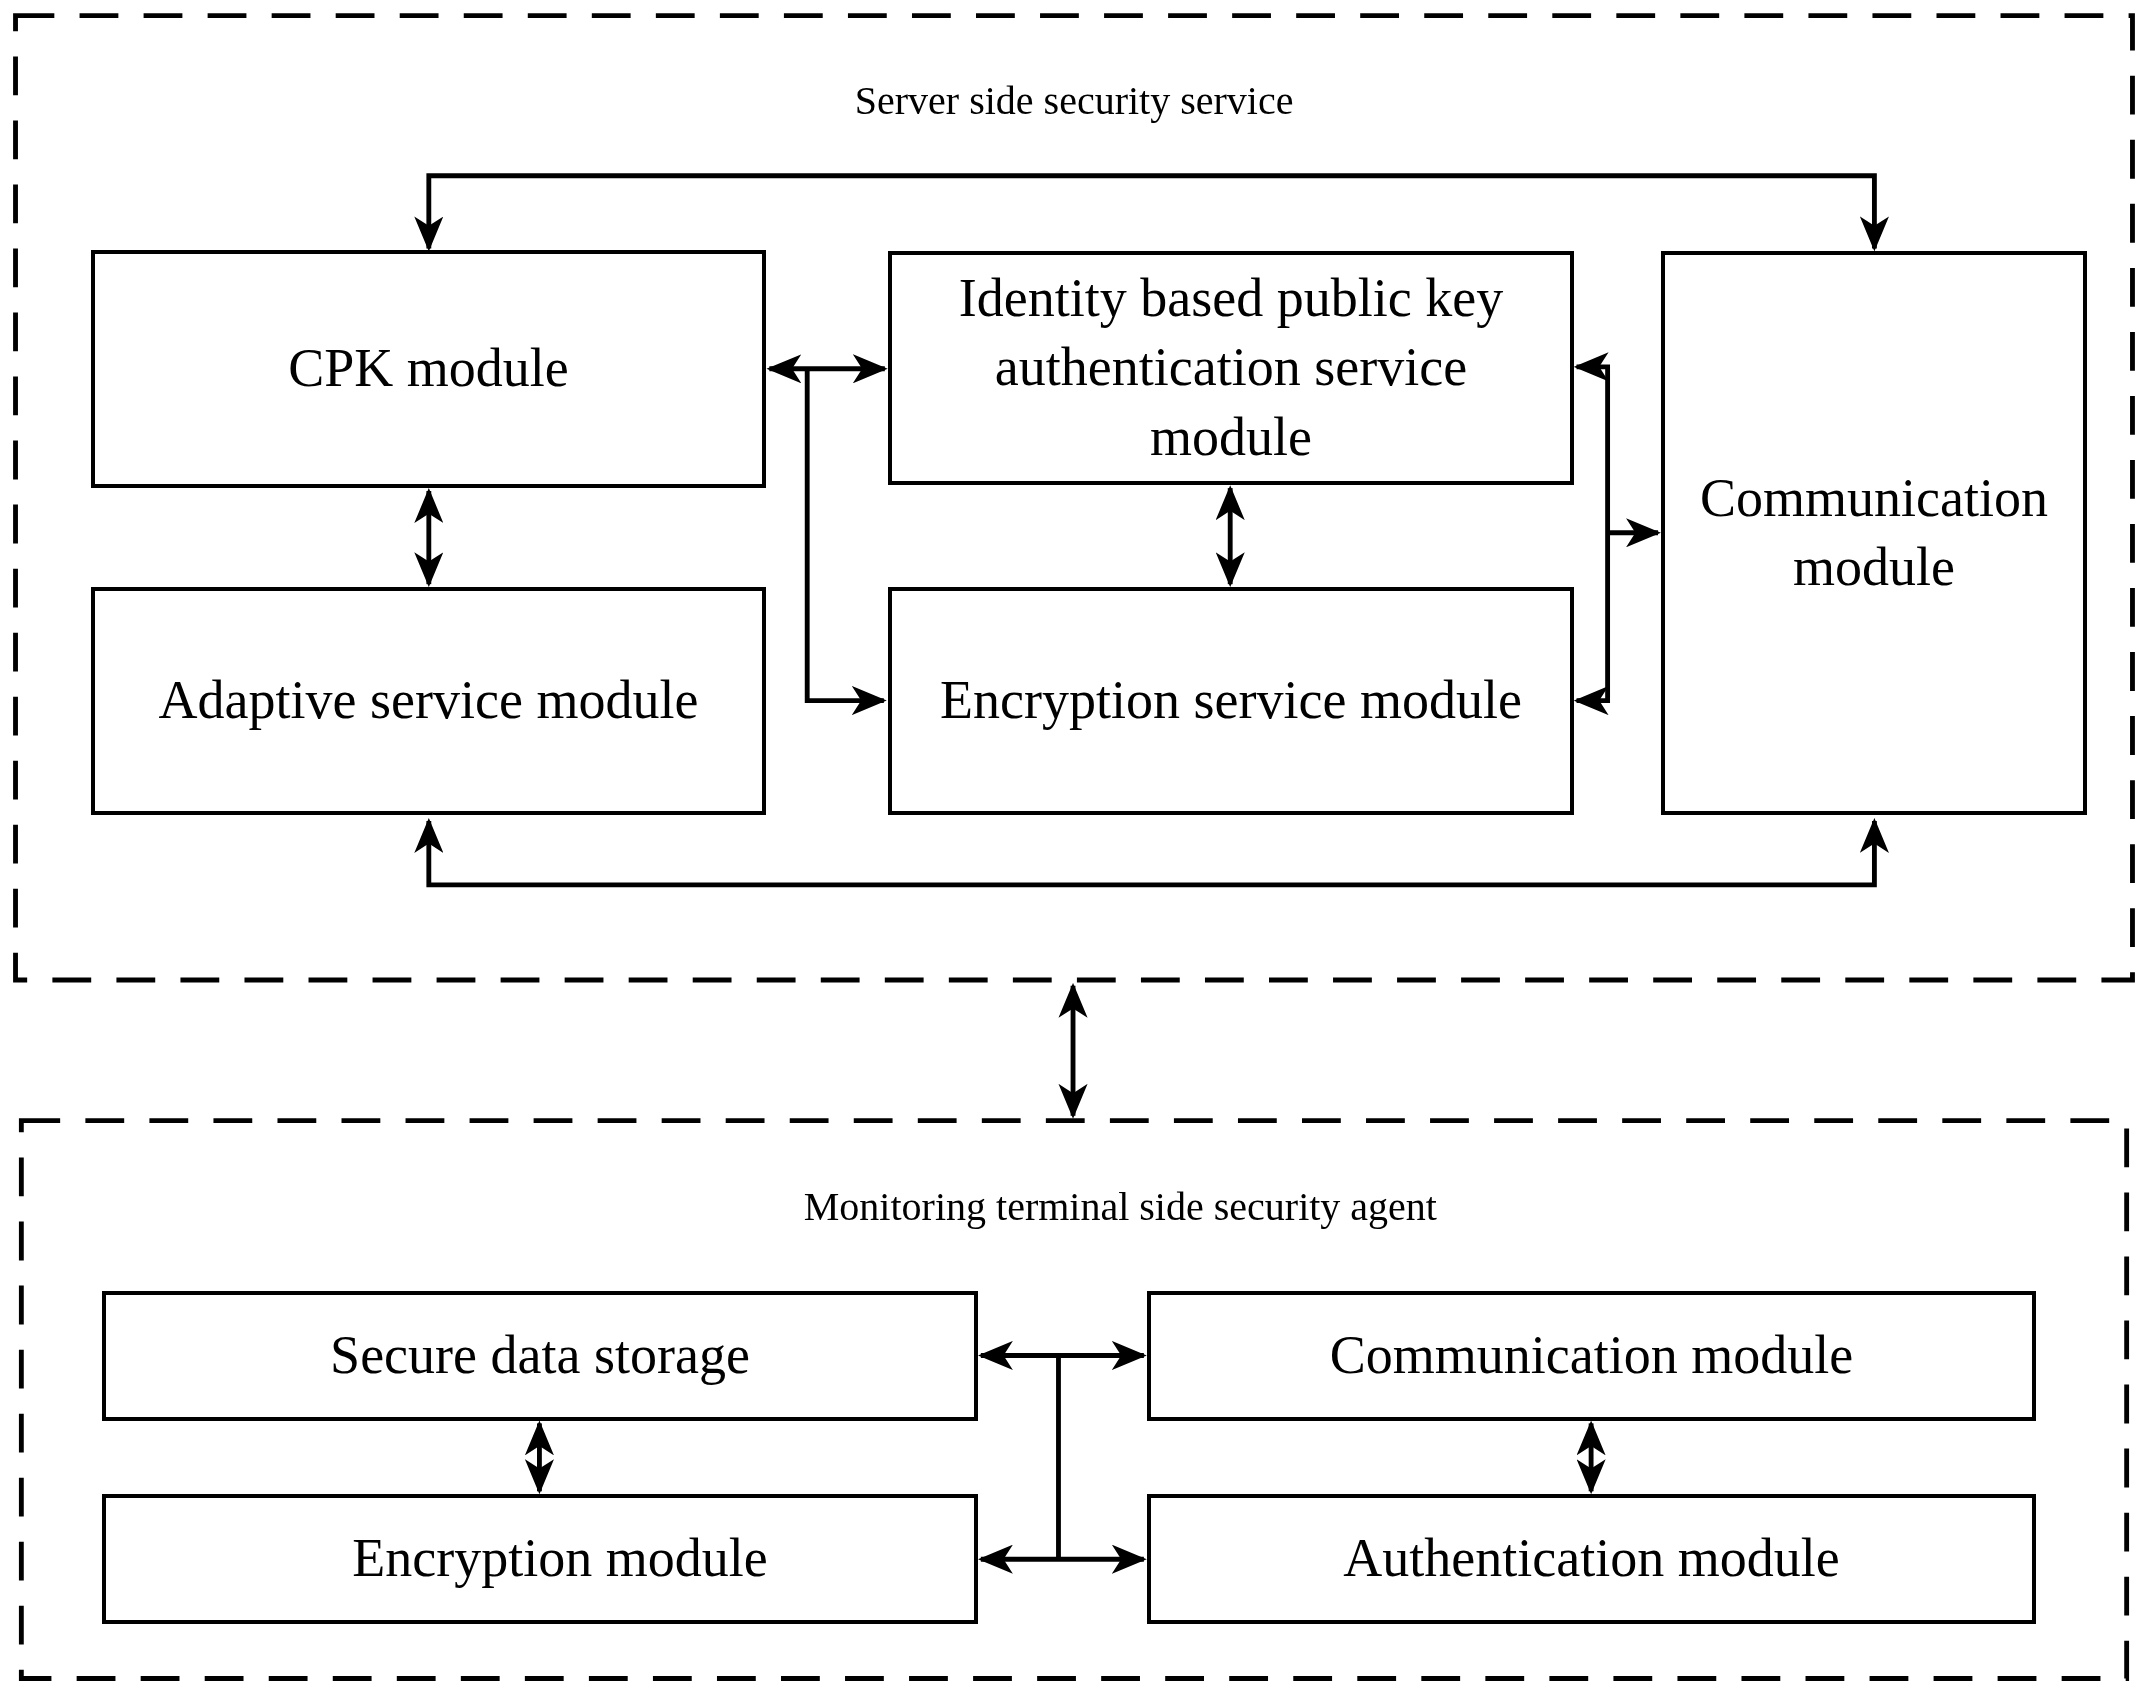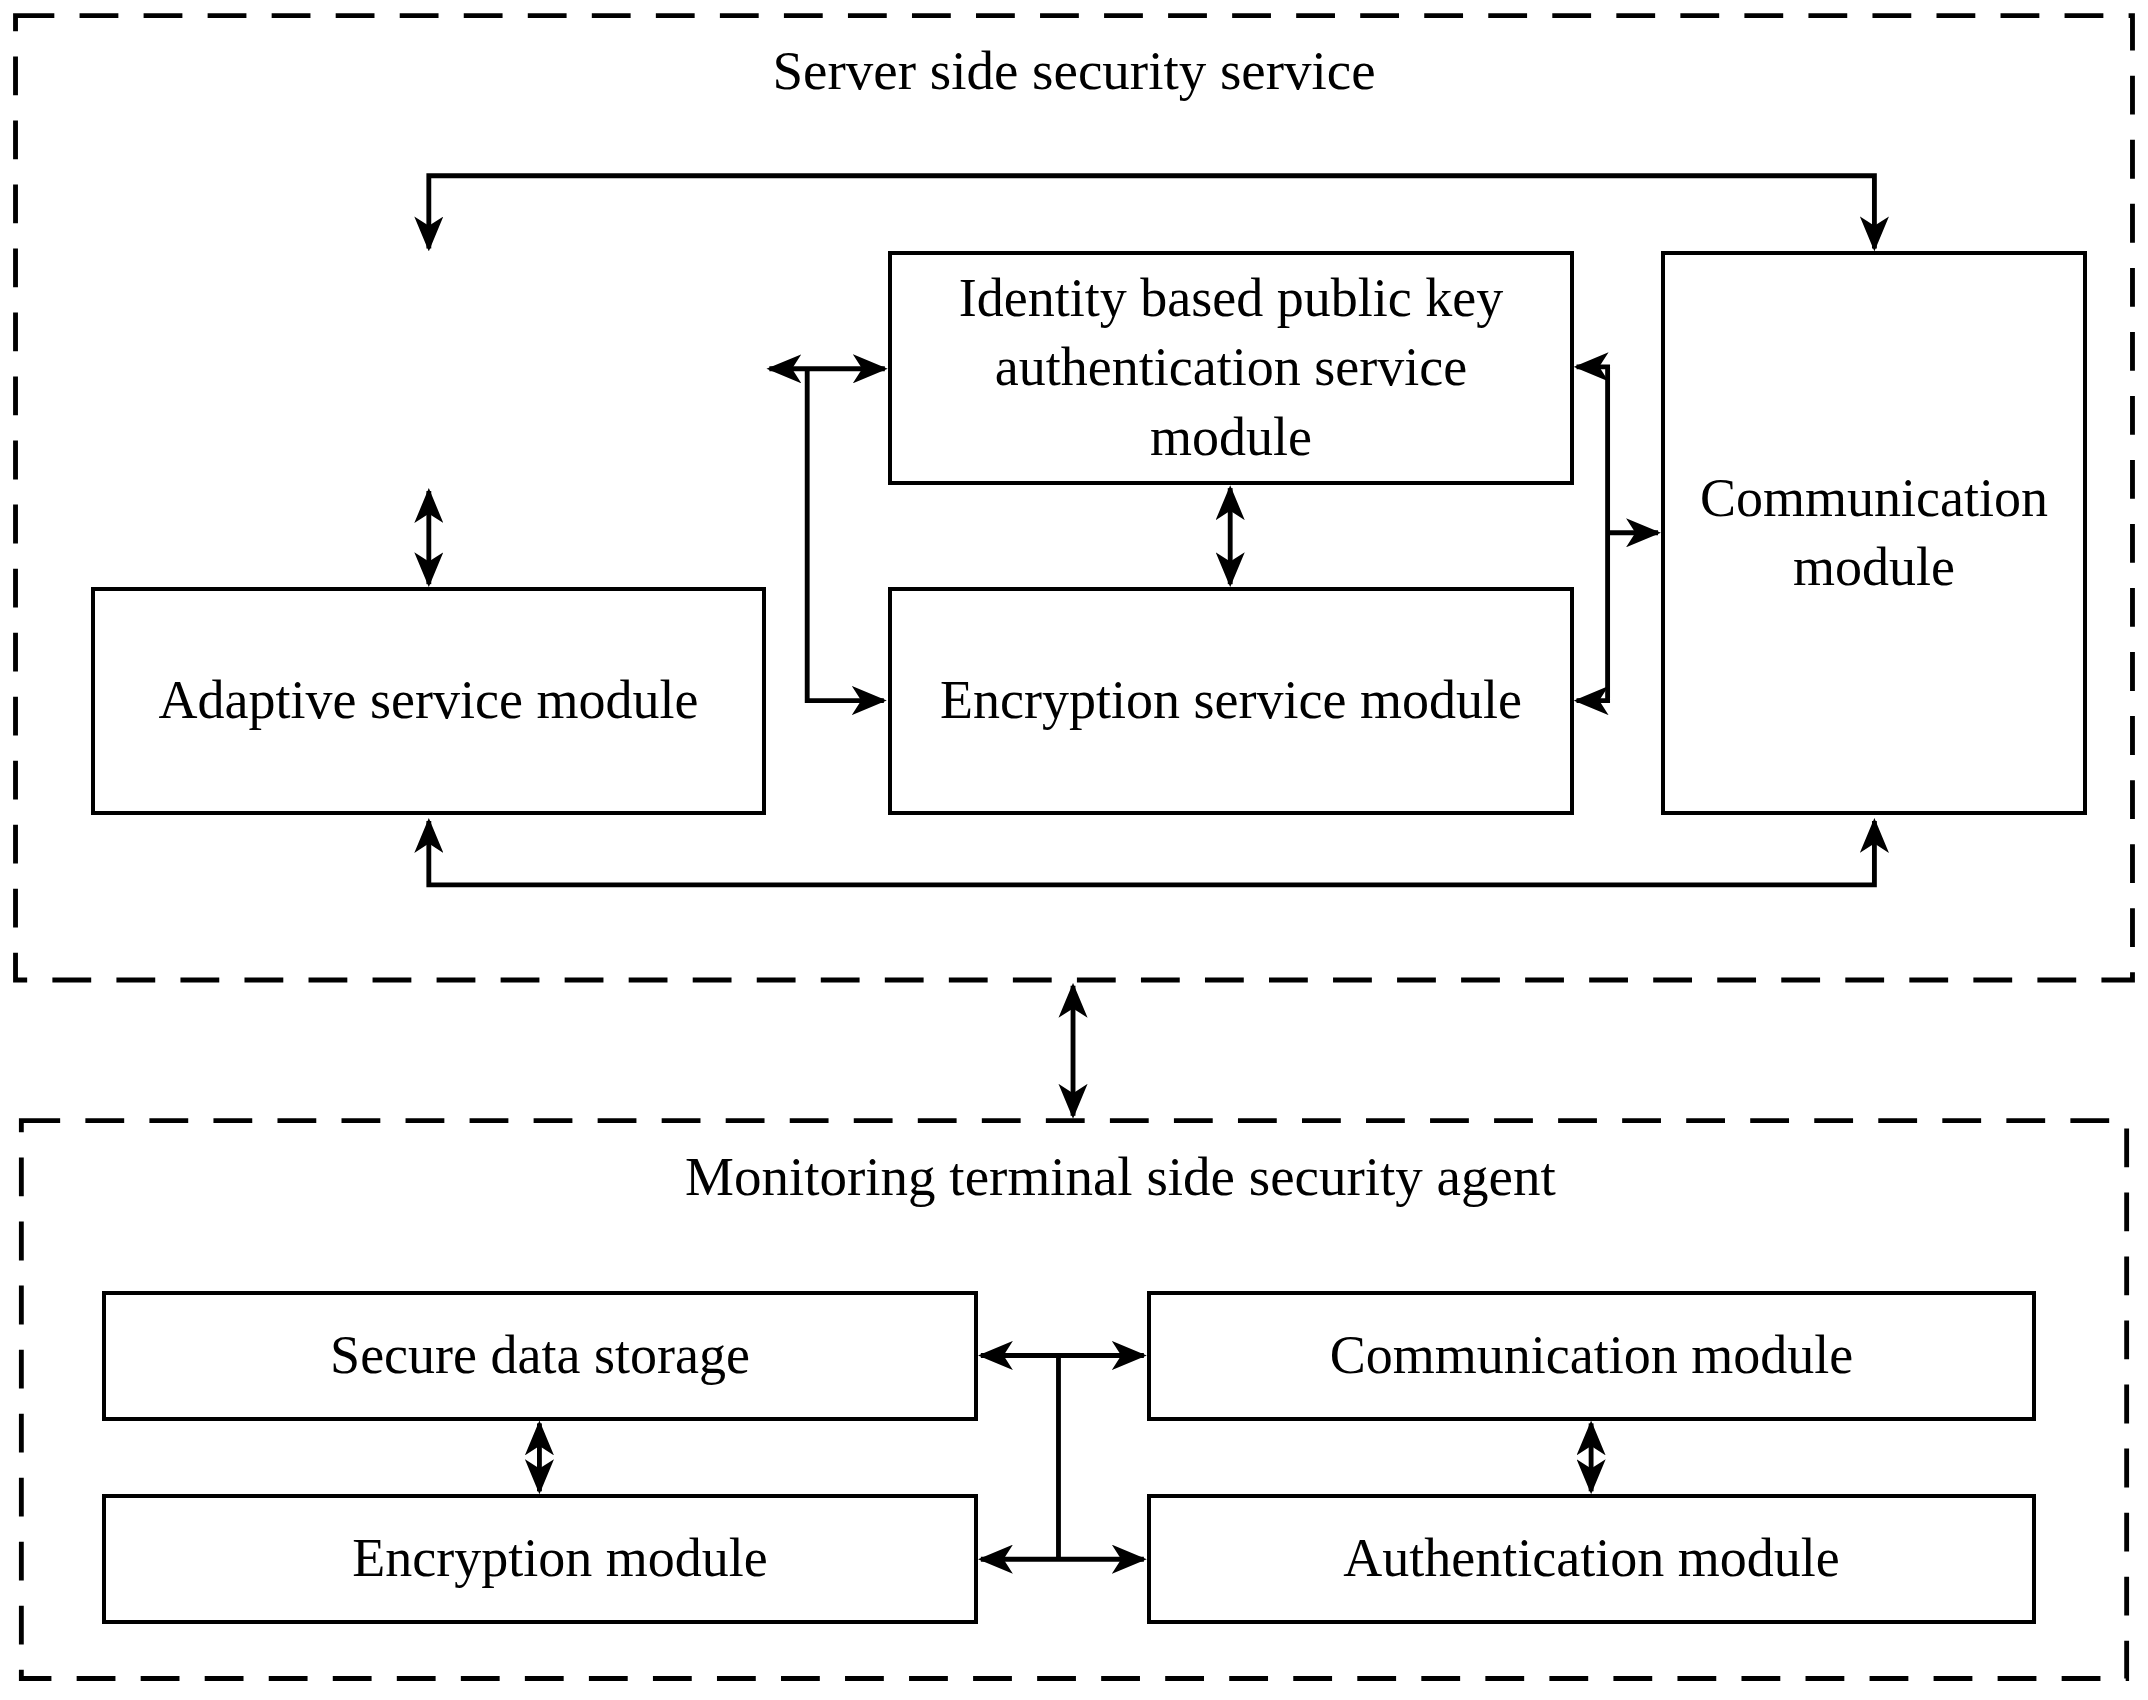--- a/index.html
+++ b/index.html
@@ -13,23 +13,24 @@
     overflow:hidden;
   }
   svg.wires {
     position:absolute; left:0; top:0;
     width:2148px; height:1700px;
     display:block;
   }
   .section-title {
     position:absolute;
     text-align:center;
-    font-size:55px;
+    font-size:40px;
     line-height:1.15;
     white-space:nowrap;
+    margin-top:39px;
   }
   .module-box {
     position:absolute;
     box-sizing:border-box;
     background:var(--bg);
     border:4.9px solid var(--line);
     display:flex;
     align-items:center;
     justify-content:center;
     text-align:center;
@@ -92,20 +93,21 @@
       <path d="M1011,1607 H1179" marker-start="url(#ah)" marker-end="url(#ah)"></path>
 
       <path d="M556,1467 V1537" marker-start="url(#ah)" marker-end="url(#ah)"></path>
 
       <path d="M1640,1467 V1537" marker-start="url(#ah)" marker-end="url(#ah)"></path>
     </g>
   </svg>
 
   <div class="section-title" id="title-server">Server side security service</div>
 
+  <div class="module-box" id="box-cpk">CPK module</div>
 
   <div class="module-box" id="box-identity">Identity based public key authentication service module</div>
 
   <div class="module-box" id="box-comm-top">Communication module</div>
 
   <div class="module-box" id="box-encryption">Encryption service module</div>
 
   <div class="module-box" id="box-adaptive">Adaptive service module</div>
 
   <div class="section-title" id="title-terminal">Monitoring terminal side security agent</div>

